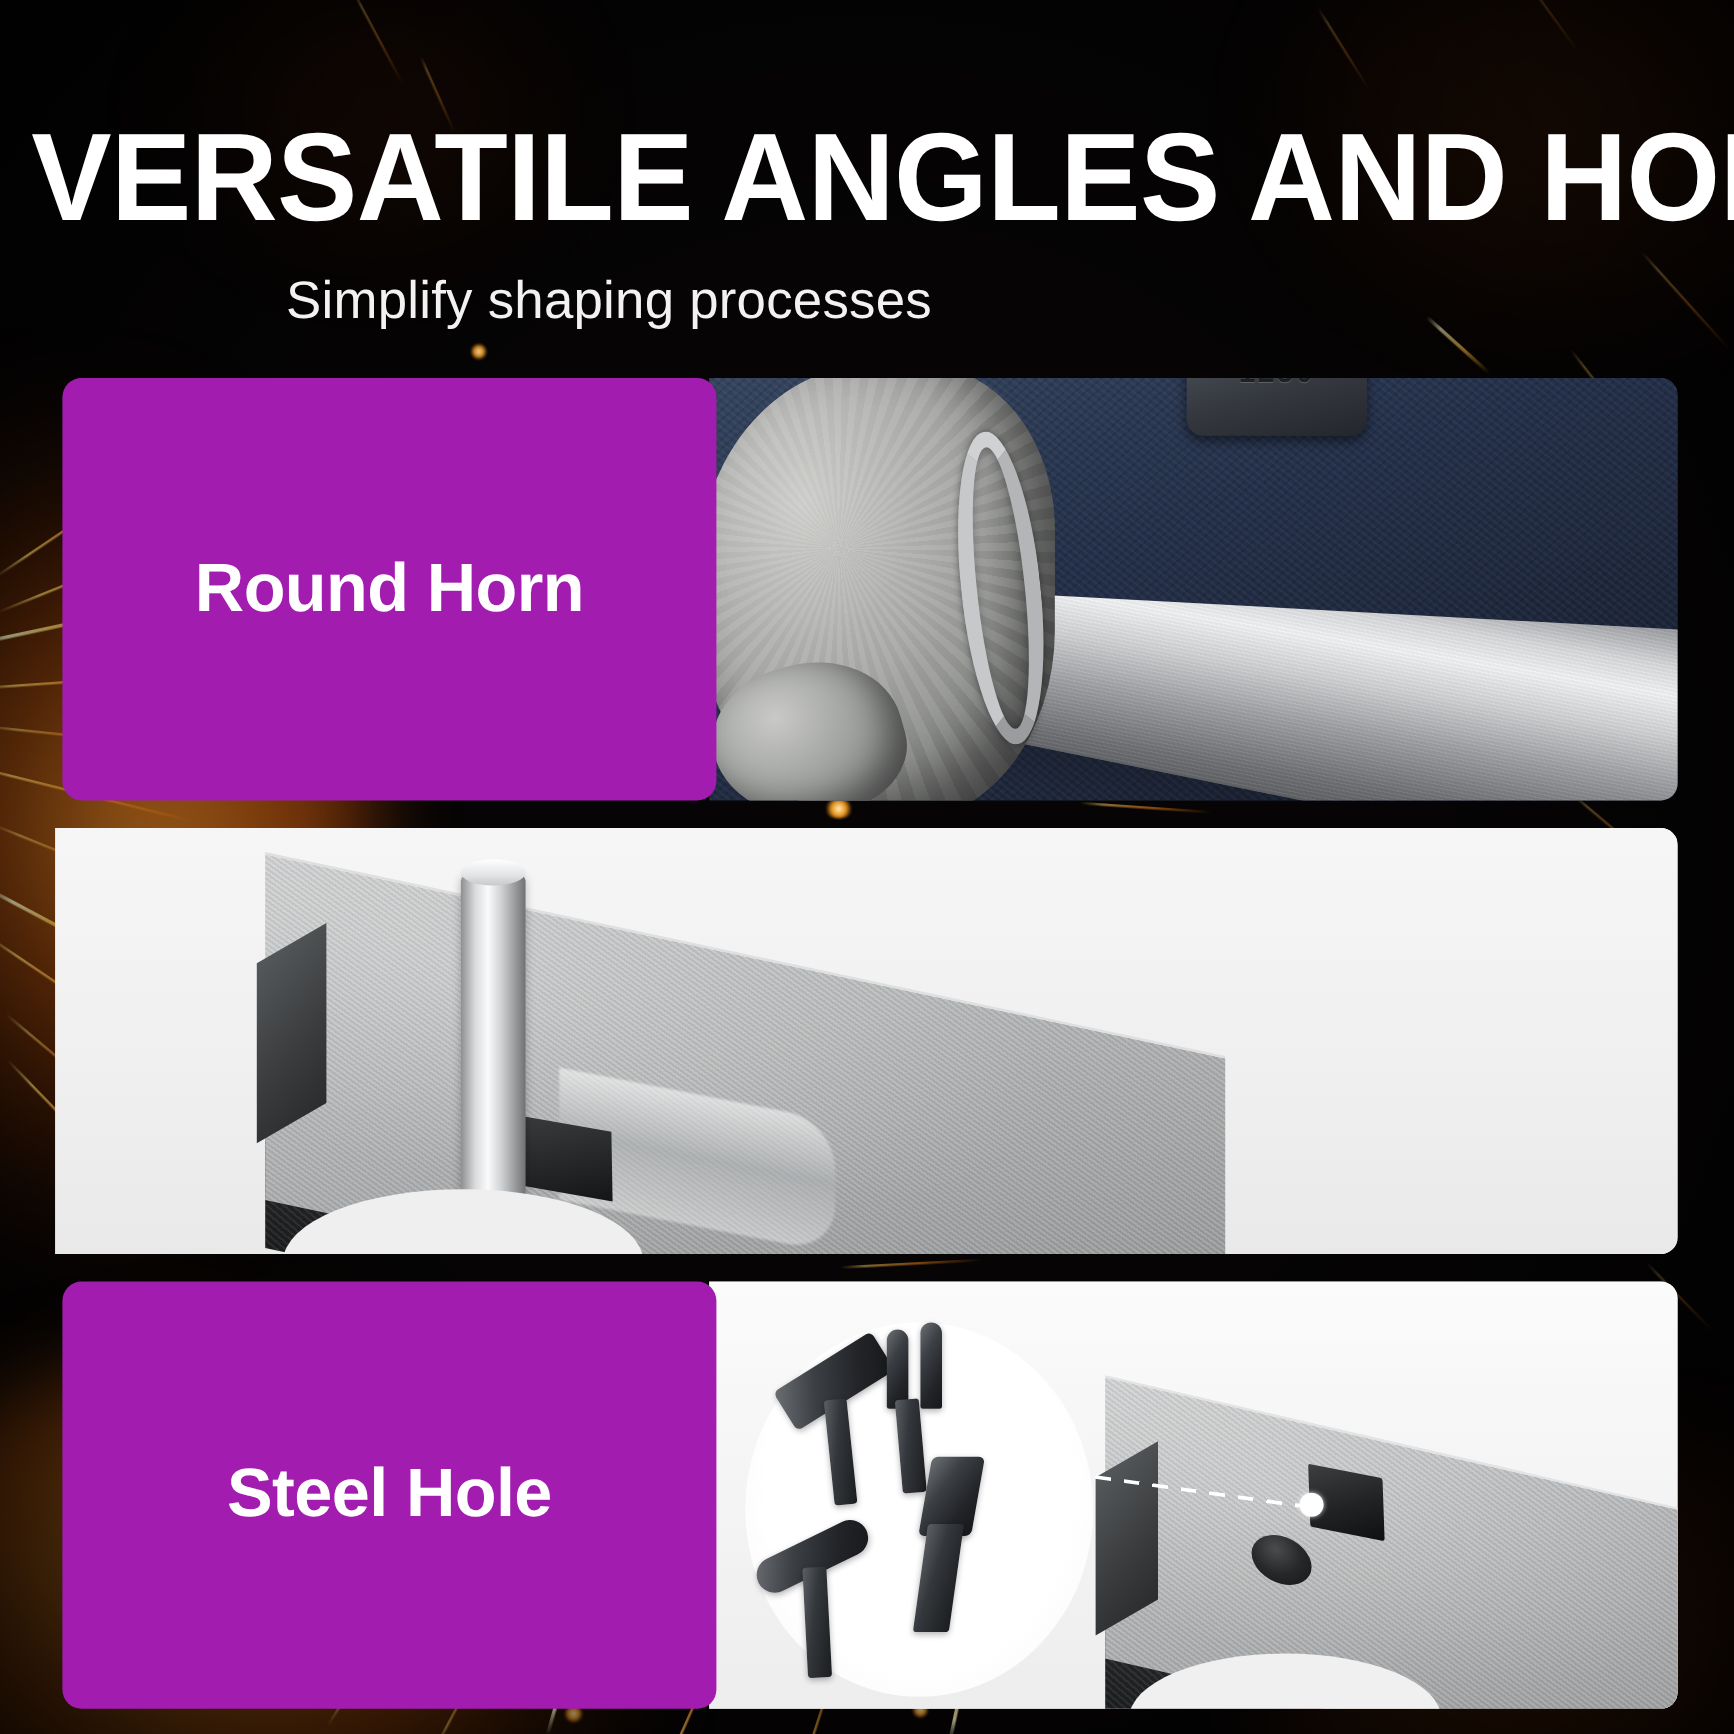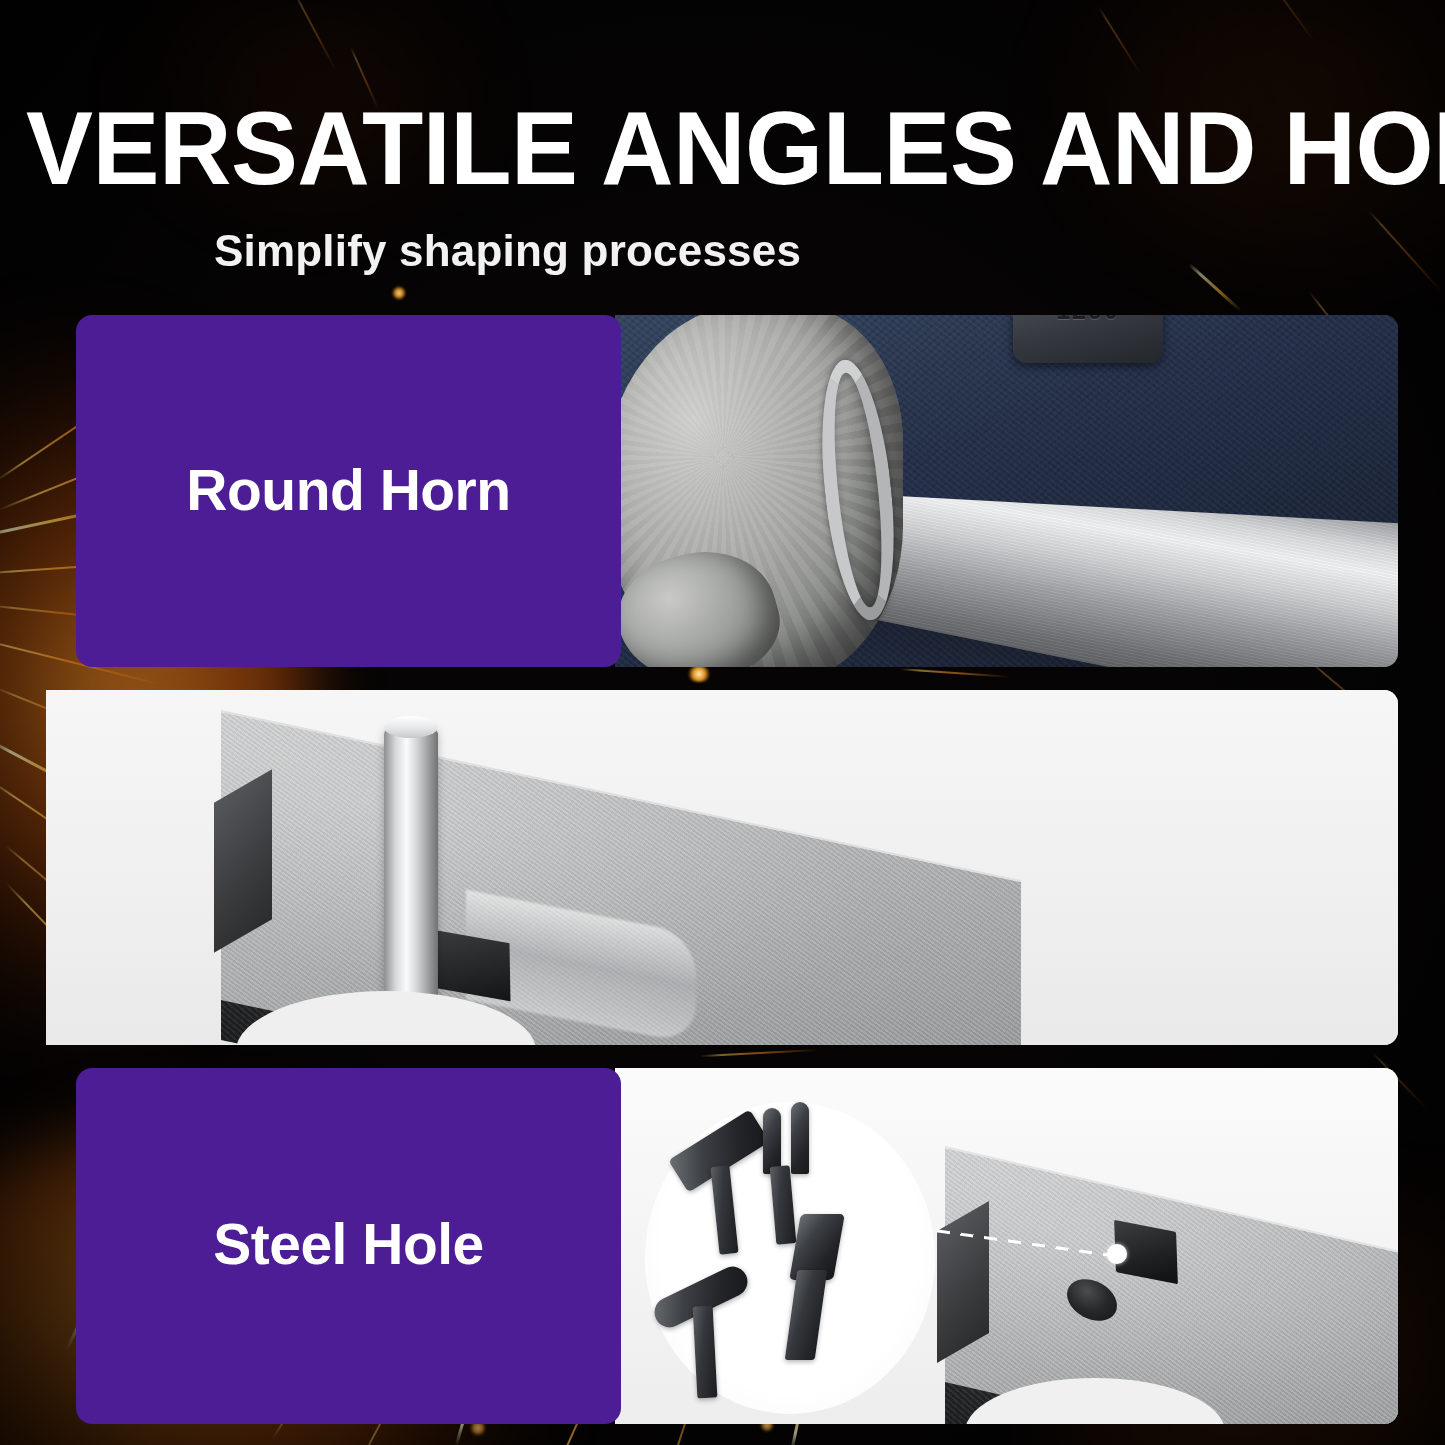--- a/index.html
+++ b/index.html
@@ -93,42 +93,41 @@
     transform:scaleX(0.965);
     transform-origin:left center;
     white-space:nowrap;
   }
   .subtitle{
     position:absolute;left:0;top:222px;width:1445px;
     text-align:center;
     color:#f2f2f2;
     font-size:44px;
     line-height:58px;
-    font-weight:700;
+    font-weight:400;
     letter-spacing:.2px;
     padding-right:430px;
   }
 
   
   .panel{position:absolute;left:52px;right:47px;display:flex;}
   .panel1{top:315px;height:352px;}
   .panel2{top:690px;height:355px;}
   .panel3{top:1068px;height:356px;}
 
   .card{
     position:relative;z-index:3;
     width:545px;flex:0 0 545px;
-    background:#4c1d95;
+    background:#a21caf;
     border-radius:16px;
     display:flex;flex-direction:column;
     align-items:center;justify-content:center;
     padding:0 26px;
     text-align:center;
     color:#fff;
-    margin-left:24px;
   }
   .card-title{
     font-size:57px;line-height:64px;font-weight:700;
     letter-spacing:-0.5px;margin:0 0 4px 0;
   }
   .card-sub{
     font-size:40px;line-height:49px;font-weight:400;
     letter-spacing:0px;margin:0;
   }
   .p1 .card-title{margin-bottom:2px;}

